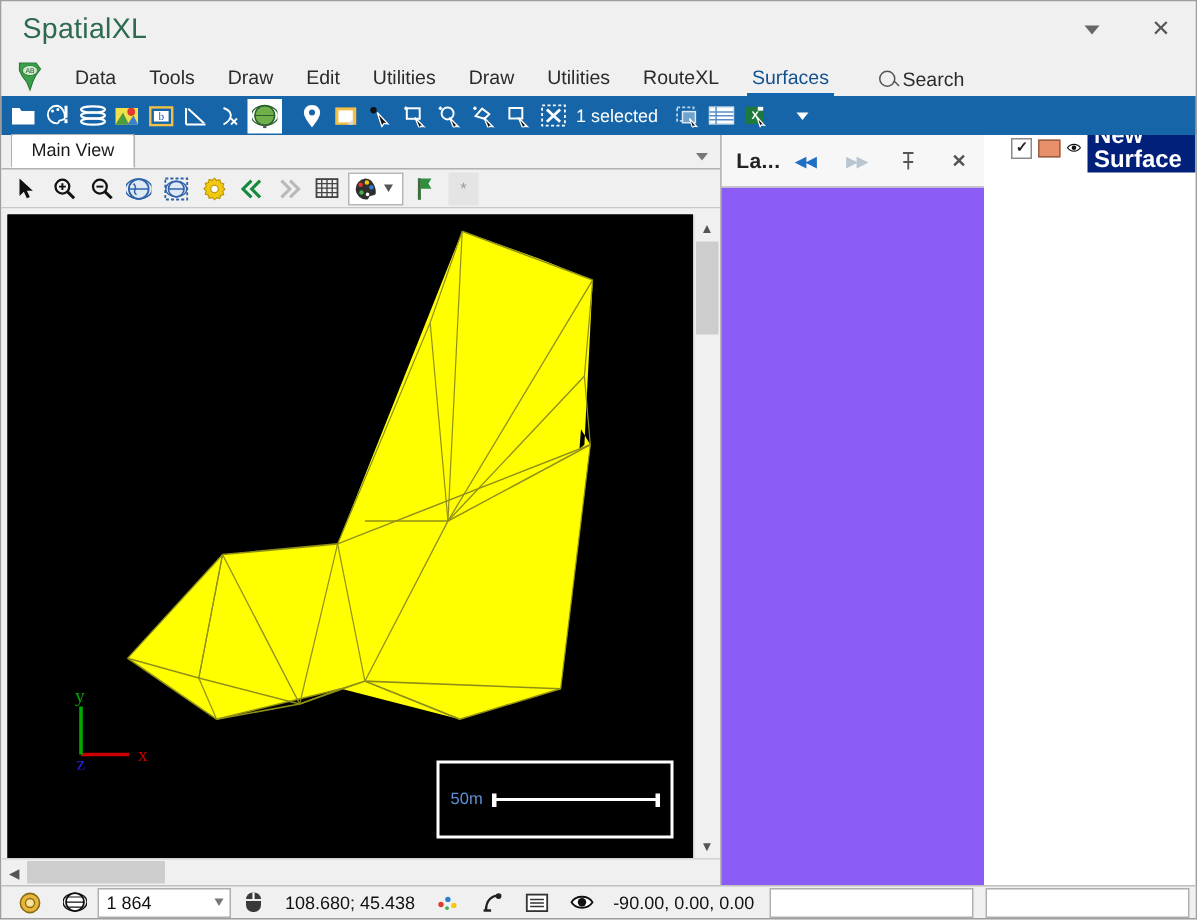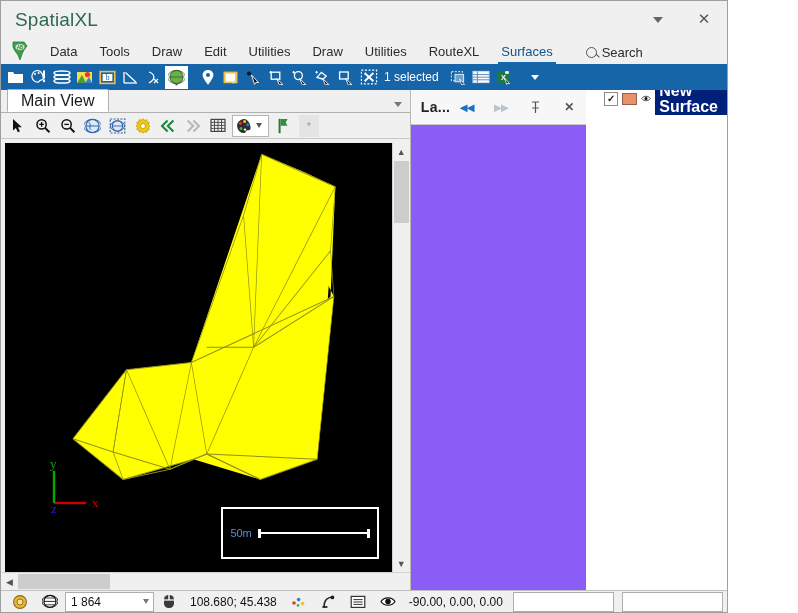--- a/index.html
+++ b/index.html
@@ -4,21 +4,21 @@
 <style>
   html,body{margin:0;padding:0;}
   body{
     width:798px;height:613px;overflow:hidden;
     font-family:"Liberation Sans", sans-serif;
     font-size:12px;color:#1a1a1a;
     background:#ffffff;
     -webkit-font-smoothing:antialiased;
   }
   .app{
-    position:relative;width:728px;height:613px;
+    position:relative;width:798px;height:613px;
     box-sizing:border-box;border:1px solid #9e9e9e;
     background:#f0f0f0;display:flex;flex-direction:column;
   }
 
   
   .titlebar{
     height:37px;flex:0 0 37px;background:#f0f0f0;
     display:flex;align-items:center;position:relative;
   }
   .app-title{
@@ -90,21 +90,21 @@
     border-left:1px solid #b9b9b9;
     font-weight:bold;
   }
 
   
   .tabstrip{
     height:22px;flex:0 0 22px;display:flex;align-items:flex-end;
     background:#f0f0f0;border-bottom:1px solid #b0b0b0;position:relative;
   }
   .vtab{
-    margin-left:6px;padding:0 13px;height:21px;line-height:21px;font-size:16px;
+    margin-left:6px;padding:0 13px;height:21px;line-height:21px;font-size:12px;
     background:#ffffff;border:1px solid #b0b0b0;border-bottom:1px solid #ffffff;
     color:#1a1a1a;border-radius:2px 2px 0 0;
   }
   .tabcaret{
     position:absolute;right:8px;bottom:5px;
     width:0;height:0;border-left:4px solid transparent;border-right:4px solid transparent;
     border-top:5px solid #777;
   }
 
   

